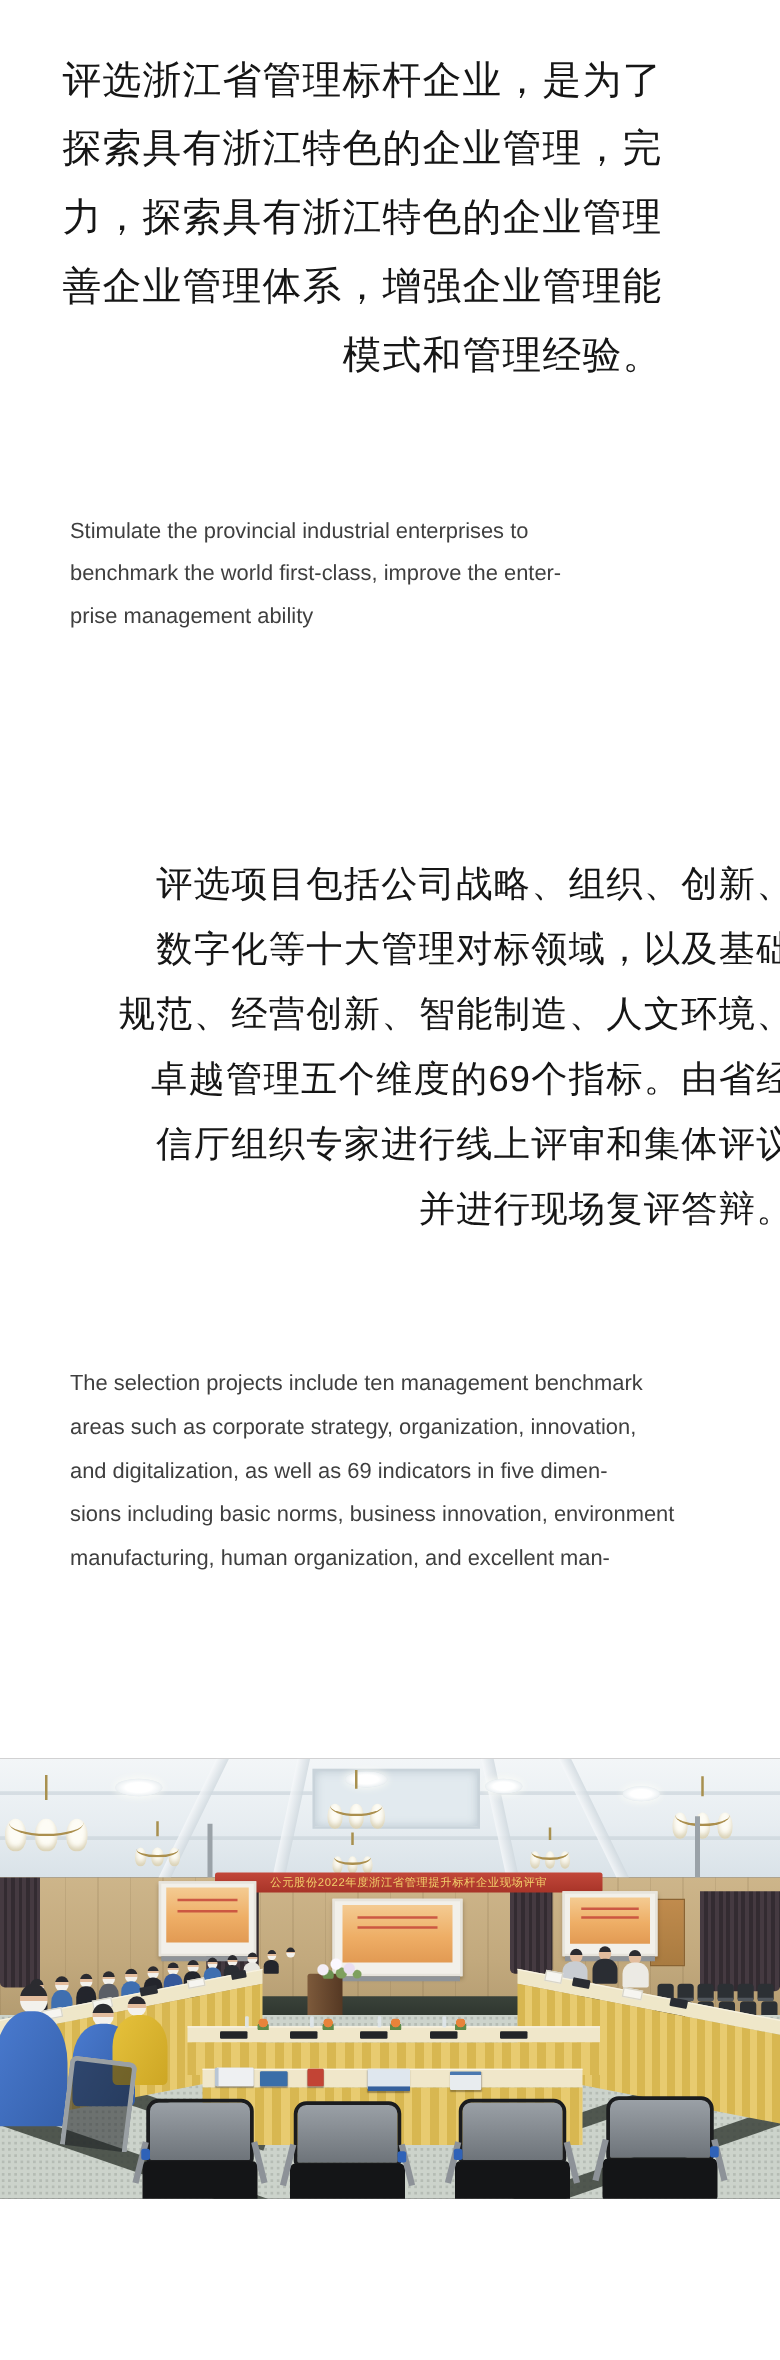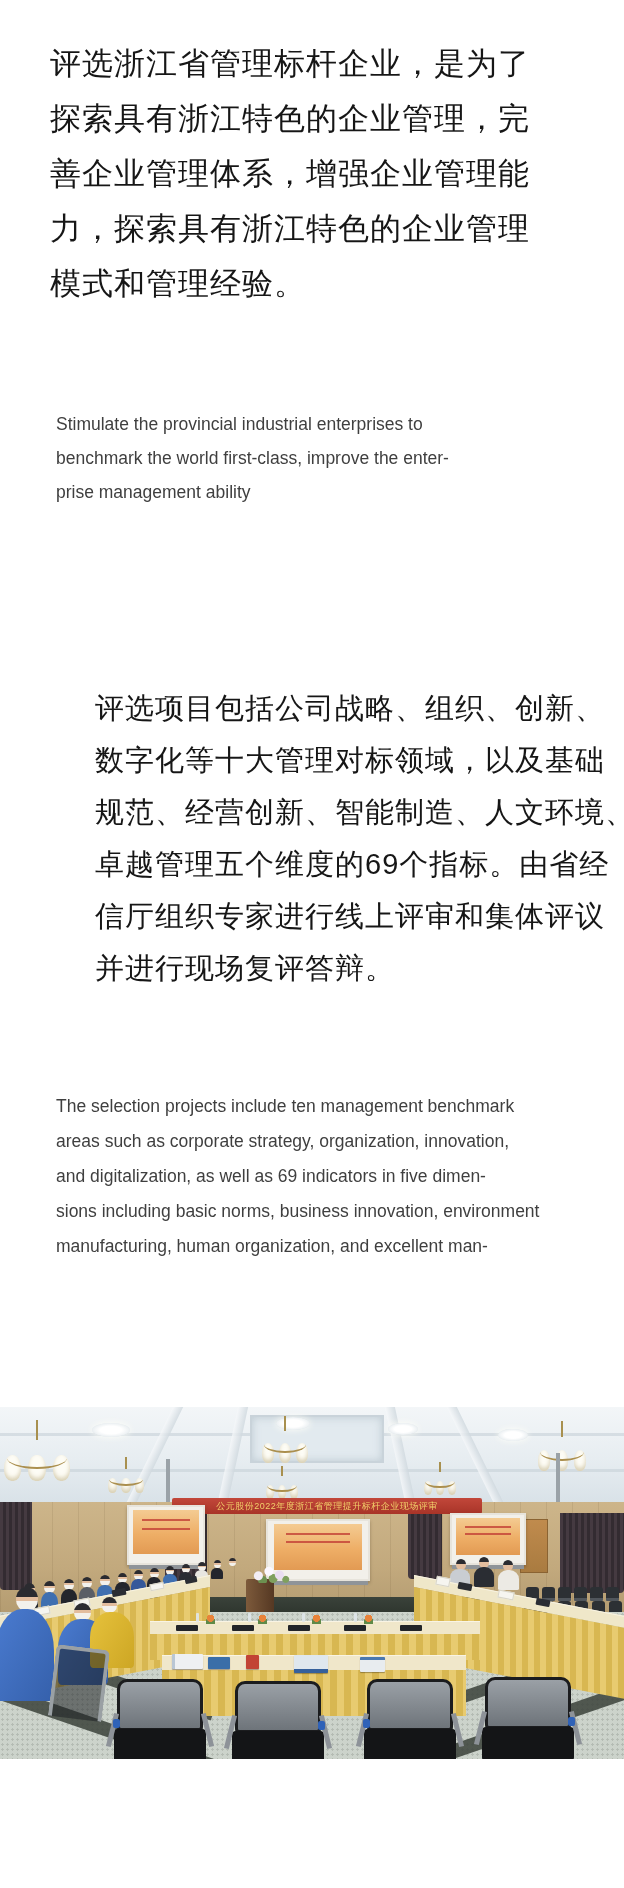--- a/index.html
+++ b/index.html
@@ -2,21 +2,21 @@
 <html><head>
 <meta charset="utf-8">
 <style>
   html,body{margin:0;padding:0;}
   body{
     width:624px;height:1888px;position:relative;background:#ffffff;
     font-family:"Liberation Sans","DejaVu Sans",sans-serif;overflow:hidden;
   }
   .abs{position:absolute;}
   
-  .cn-para{color:#161616;letter-spacing:1px;font-weight:400;}
+  .cn-para{color:#161616;letter-spacing:1px;font-weight:400;text-align:right;}
   .cn-para .line{white-space:nowrap;}
   .cn1{left:50px;top:36px;font-size:31px;line-height:55px;}
   .cn2{left:50px;top:682px;font-size:29px;line-height:52px;margin-left:45px;}
   .en-para{color:#3f3f3f;font-weight:400;font-size:17.5px;}
   .en1{left:56px;top:407px;line-height:34px;}
   .en2{left:56px;top:1089px;line-height:35px;}
   
   .photo{left:0;top:1407px;width:624px;height:352px;overflow:hidden;background:#404040;}
   .ceiling{left:0;top:0;width:624px;height:95px;background:linear-gradient(180deg,#f3f6f8 0%,#e7edf1 55%,#d9e2e8 100%);}
   .beam-h{left:0;width:624px;height:3px;background:#c6d0d7;opacity:.6;}
@@ -84,22 +84,22 @@
   .fchair .armR{right:-2px;transform:rotate(-14deg);}
   .fchair .clip{position:absolute;top:40px;width:7px;height:9px;background:#2f62b8;border-radius:2px;}
   .mchair{width:46px;height:68px;border:4px solid #9aa0a4;border-bottom:none;border-radius:6px 6px 0 0;transform:rotate(7deg);background:rgba(30,32,36,.55);}
 </style>
 </head>
 <body>
 
 <div class="abs cn-para cn1">
   <div class="line">评选浙江省管理标杆企业，是为了</div>
   <div class="line">探索具有浙江特色的企业管理，完</div>
+  <div class="line">力，探索具有浙江特色的企业管理</div>
   <div class="line">善企业管理体系，增强企业管理能</div>
-  <div class="line">力，探索具有浙江特色的企业管理</div>
   <div class="line">模式和管理经验。</div>
 </div>
 
 <div class="abs en-para en1">
   <div class="line">Stimulate the provincial industrial enterprises to</div>
   <div class="line">benchmark the world first-class, improve the enter-</div>
   <div class="line">prise management ability</div>
 </div>
 
 <div class="abs cn-para cn2">

